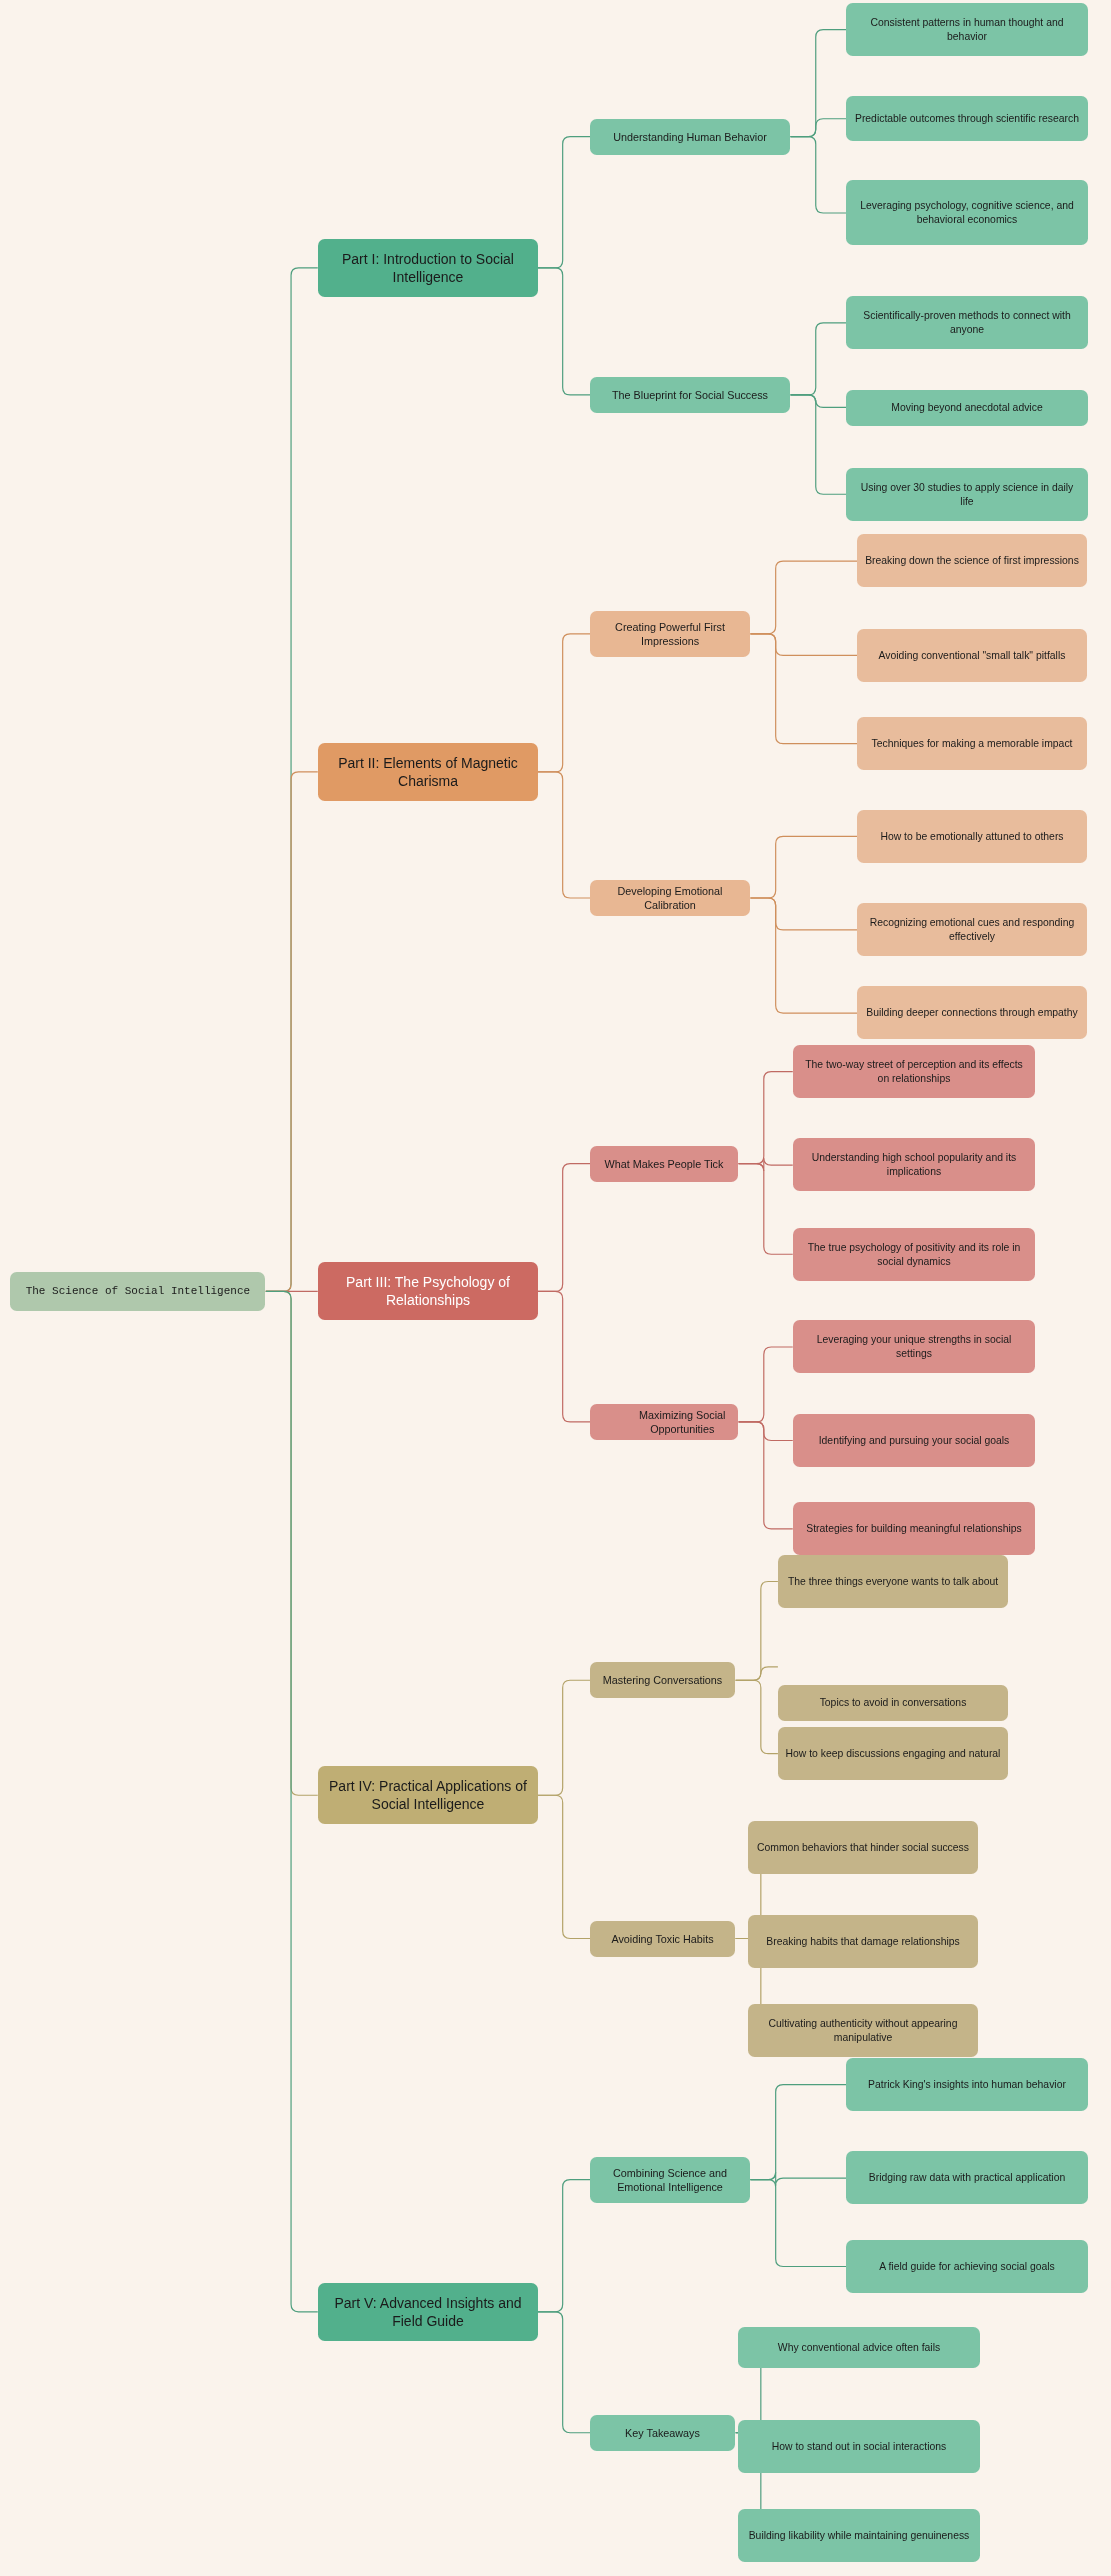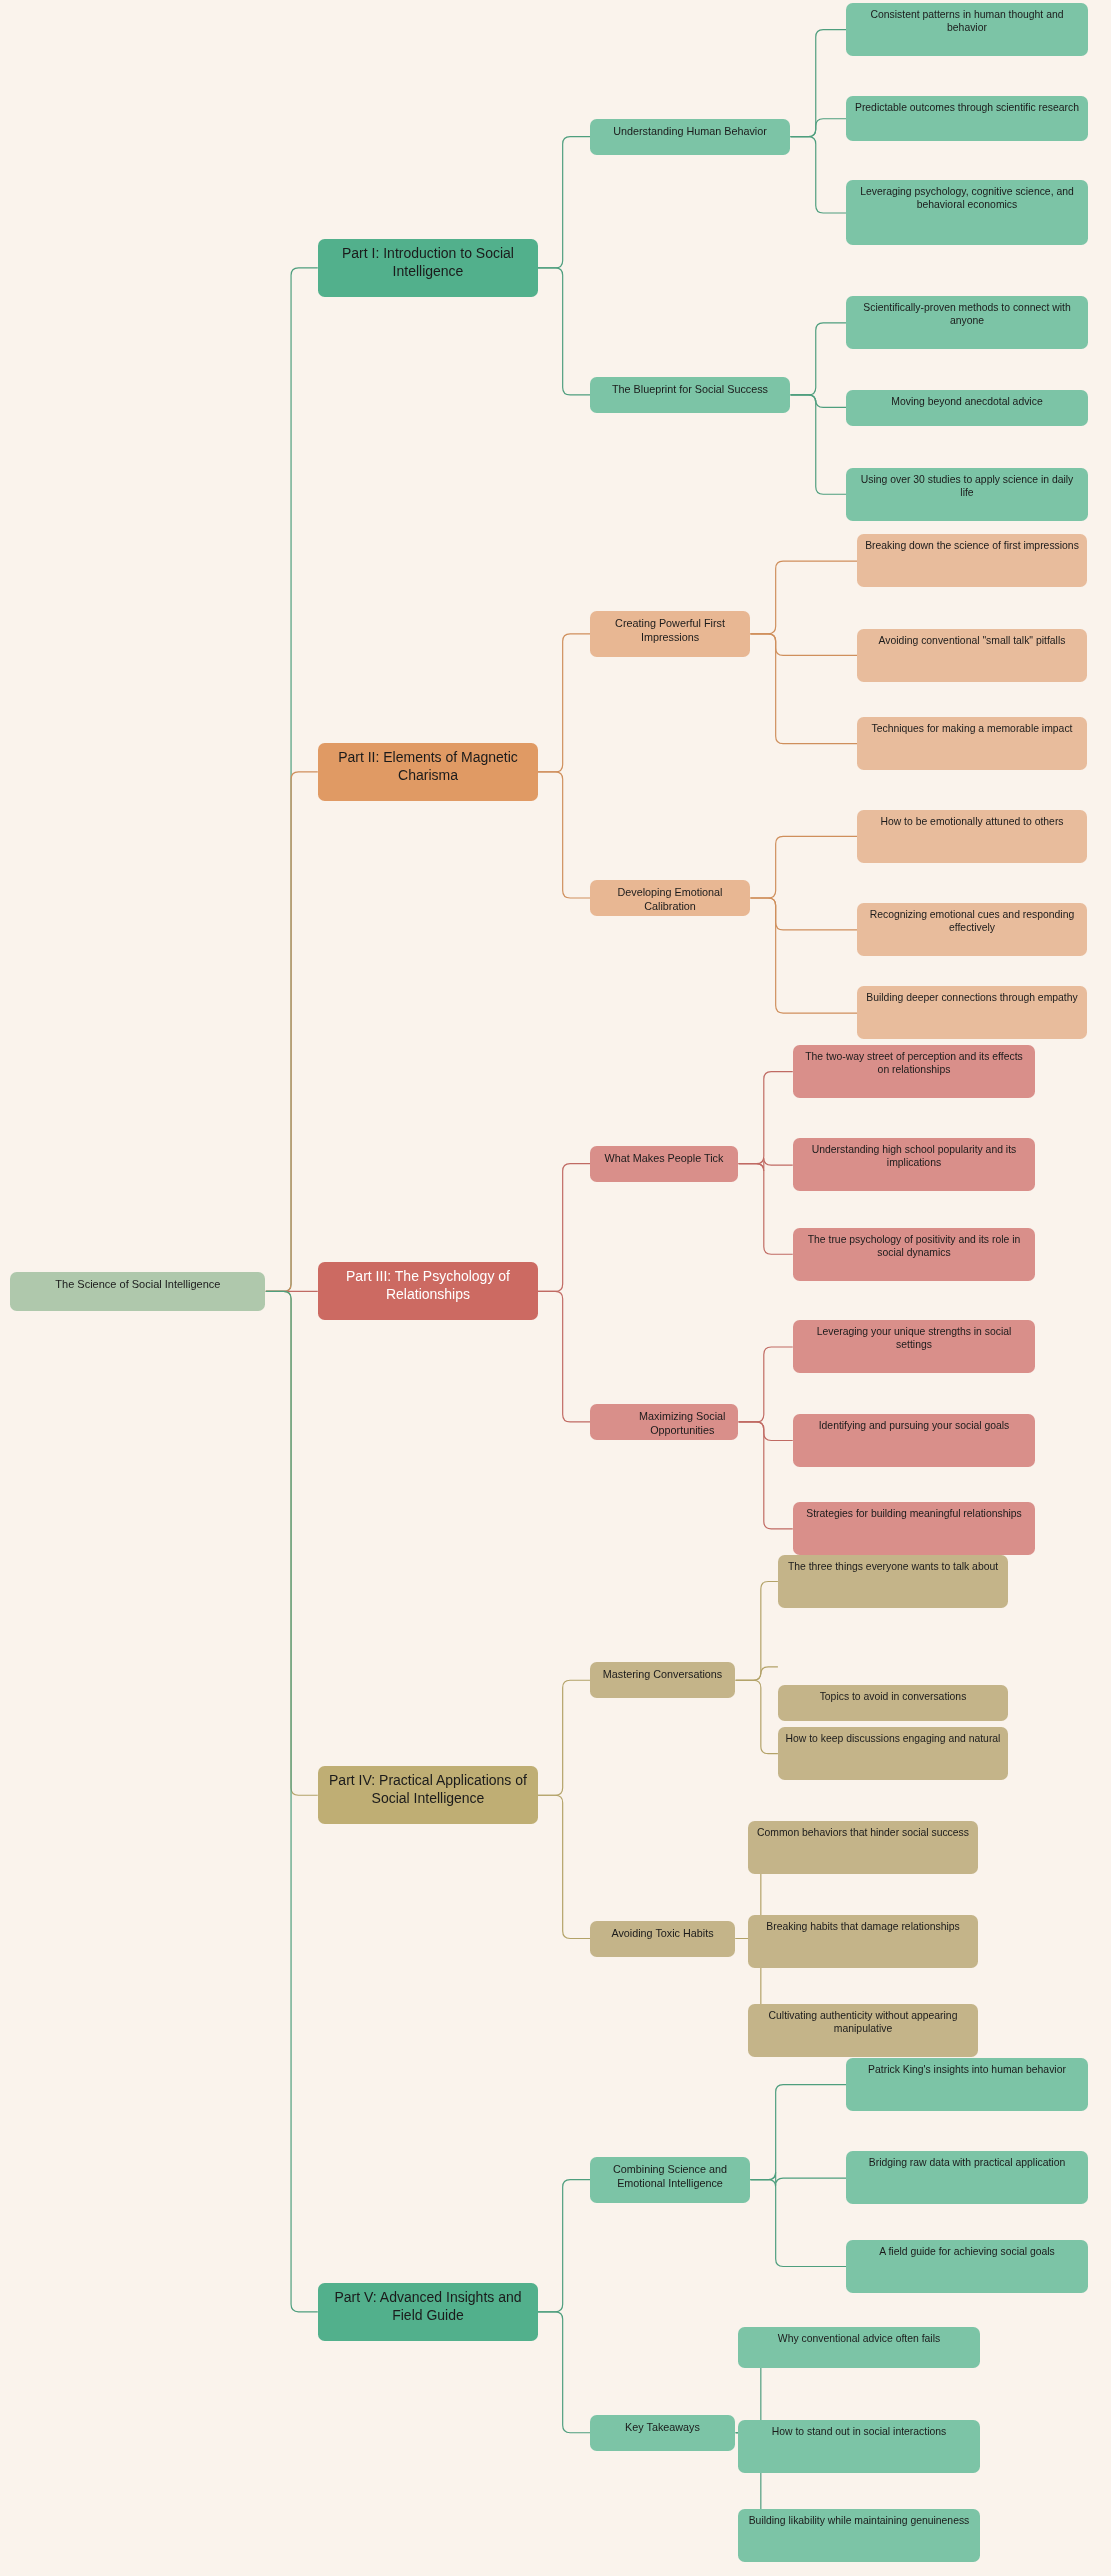--- a/index.html
+++ b/index.html
@@ -8,30 +8,30 @@
     background:#faf3ec;
     font-family:"Liberation Sans", sans-serif;
     position:relative;
     overflow:hidden;
   }
   #canvas { position:absolute; inset:0; width:1112px; height:2576px; }
   svg.links { position:absolute; left:0; top:0; width:1112px; height:2576px; pointer-events:none; }
   .node {
     position:absolute;
     box-sizing:border-box;
-    display:flex; align-items:flex-start; justify-content:center;
+    display:flex; align-items:center; justify-content:center;
     text-align:center;
     border-radius:6.7px;
     padding:4.5px 7.4px;
     line-height:1.32;
     color:#1b1b1b;
     font-size:10.8px;
     z-index:2;
   }
-  .node.root { font-size:11px; }
+  .node.root { font-size:11px;font-family:Liberation Mono, monospace; }
   .node.part { font-size:14px; }
   .node.sub  { font-size:10.8px; }
   .node.leaf { font-size:10.4px; }
   .node.white-text { color:#ffffff; }
 </style>
 </head>
 <body>
 
 <div id="canvas">
   <svg class="links" id="links" xmlns="http://www.w3.org/2000/svg" viewBox="0 0 1498 3471" width="1112" height="2576">

